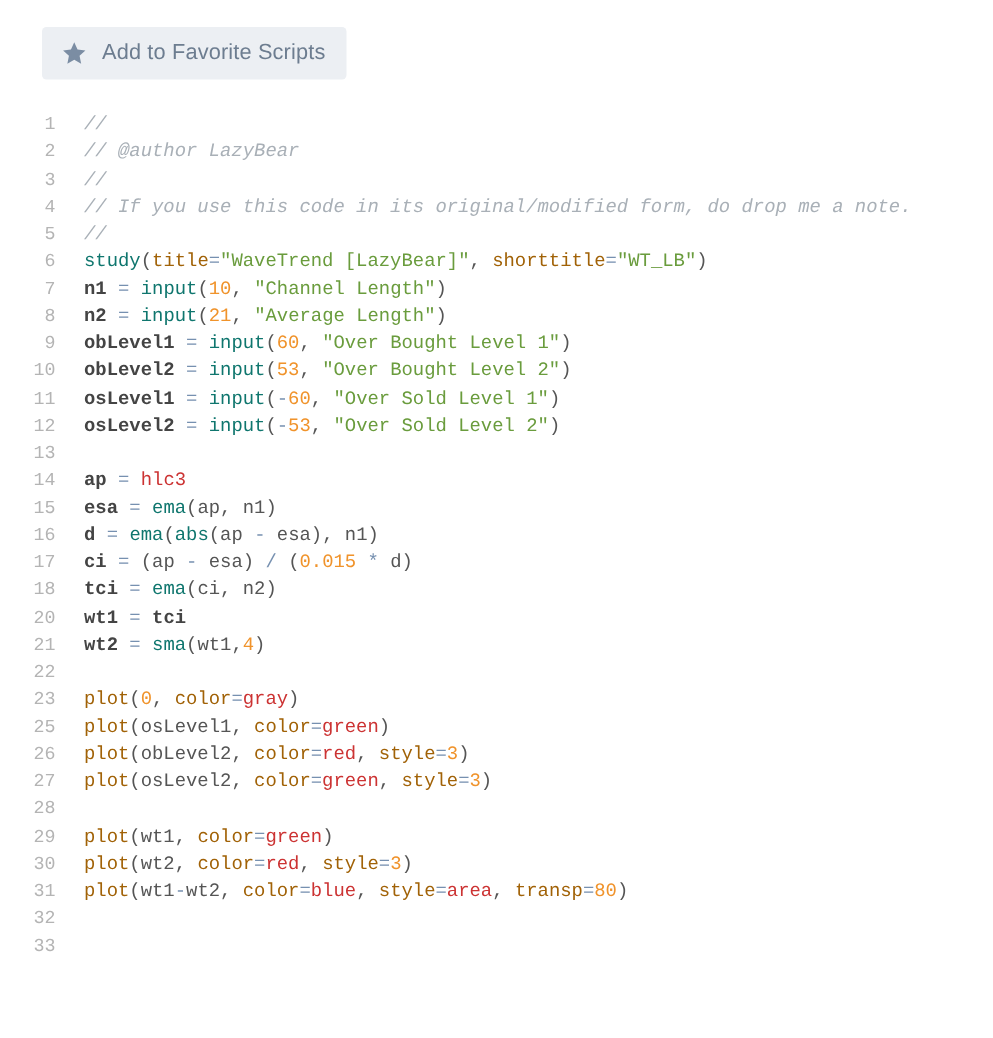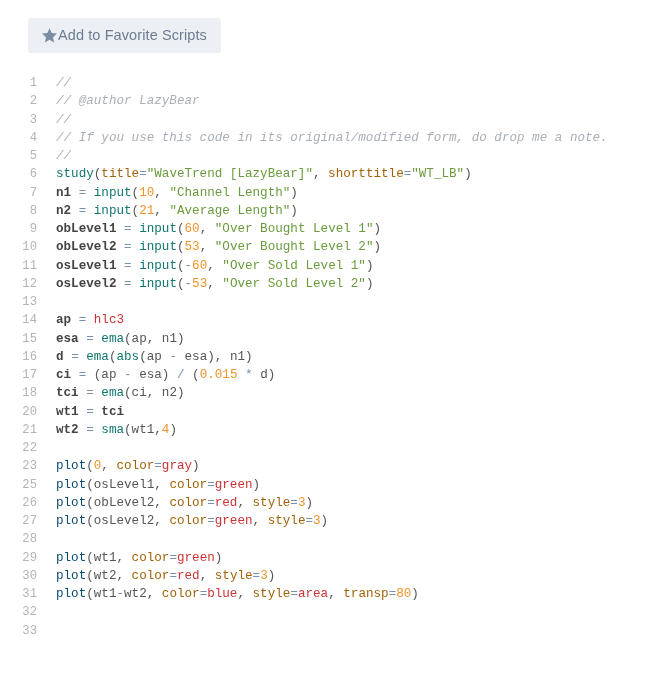--- a/index.html
+++ b/index.html
@@ -15,20 +15,21 @@
     -webkit-font-smoothing: antialiased;
   }
 
   
   .fav-bar {
     padding: 18px 0 0 28px;
   }
   .fav-button {
     display: inline-flex;
     align-items: center;
+    gap: 10px;
     background: #eceff3;
     border: none;
     border-radius: 3px;
     padding: 9px 14px 9px 13px;
     cursor: pointer;
     font-family: "Liberation Sans", sans-serif;
     font-size: 14.5px;
     color: #6d7d90;
     line-height: 1;
   }
@@ -66,21 +67,21 @@
   .code {
     padding-left: 19px;
     color: #444444;
     flex: 1 1 auto;
     white-space: pre;
   }
 
   
   .t-com  { color: #a9b0b7; font-style: italic; }
   .t-fn   { color: #0f766e; }
-  .t-plot { color: #0c4a6e; margin-top: 29px; }
+  .t-plot { color: #a16207; margin-top: 29px; }
   .t-str  { color: #6a9c3d; }
   .t-num  { color: #f0932b; }
   .t-var  { color: #444444; font-weight: bold; }
   .t-kw   { color: #cc3333; }
   .t-param{ color: #a16207; }
   .t-op   { color: #7690b0; }
   .t-pn   { color: #555555; }
 </style>
 </head>
 <body>

